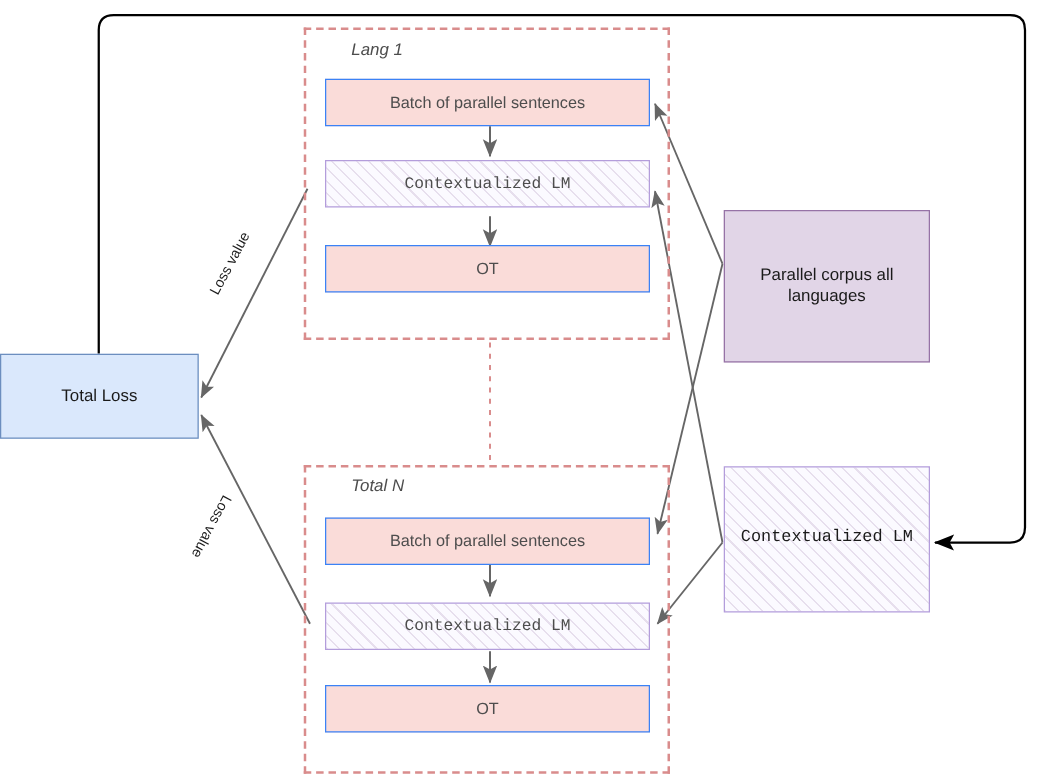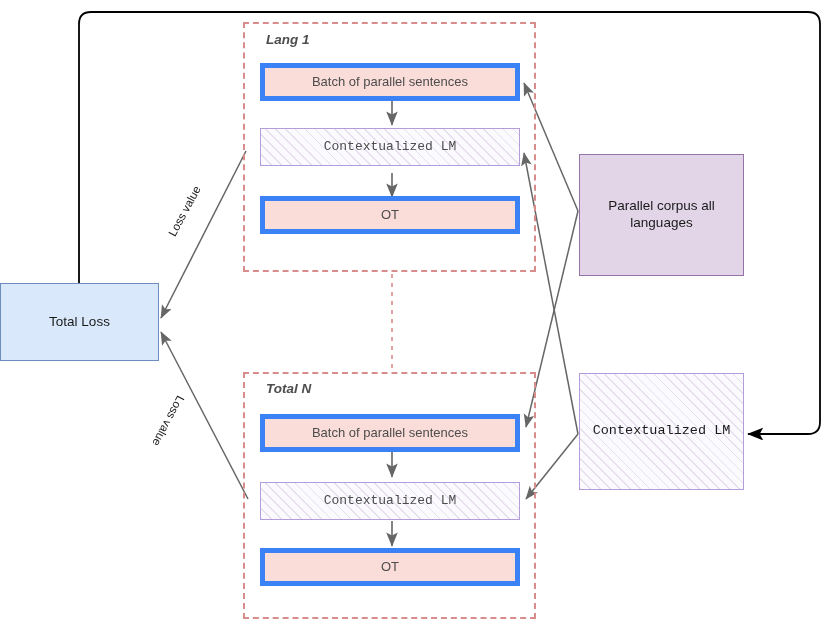--- a/index.html
+++ b/index.html
@@ -32,21 +32,21 @@
     display: flex;
     align-items: center;
     justify-content: center;
     text-align: center;
     font-size: 13px;
     color: #4d4d4d;
     line-height: 1.25;
   }
   .pink-box {
     background: #fadcd9;
-    border: 5px solid #3b82f6;
+    border: 1px solid #3b82f6;
   }
   .hatch-box {
     border: 1.5px solid #b39ddb;
     background-color: #fbfaff;
     background-image: repeating-linear-gradient(
       45deg,
       rgba(150,115,166,0.20) 0px,
       rgba(150,115,166,0.20) 1.2px,
       rgba(255,255,255,0) 1.2px,
       rgba(255,255,255,0) 7px
@@ -66,23 +66,24 @@
   .group-box {
     position: absolute;
     box-sizing: border-box;
     border: 2px dashed #d98c8c;
     background: transparent;
   }
   .group-label {
     position: absolute;
     font-size: 13.5px;
     font-style: italic;
-    font-weight: bold;
+    font-weight: normal;
     color: #4d4d4d;
     white-space: nowrap;
+    margin-left: 15px;
   }
   .edge-label {
     position: absolute;
     font-size: 11.5px;
     color: #1a1a1a;
     white-space: nowrap;
     transform-origin: center center;
   }
 </style>
 </head>
@@ -134,23 +135,23 @@
 
   <div class="group-box" style="left:243px; top:372px; width:293px; height:247px;"></div>
   <div class="group-label" style="left:266px; top:381px;">Total N</div>
 
   <div class="node pink-box" style="left:260px; top:414px; width:260px; height:38px;">Batch of parallel sentences</div>
 
   <div class="node hatch-box" style="left:260px; top:482px; width:260px; height:38px;">Contextualized LM</div>
 
   <div class="node pink-box" style="left:260px; top:548px; width:260px; height:38px;">OT</div>
 
-  <div class="node purple-box" style="left:579px; top:154px; width:165px; height:122px; font-size:13.5px;">Parallel corpus all languages</div>
+  <div class="node purple-box" style="left:579px; top:168px; width:165px; height:122px; font-size:13.5px;">Parallel corpus all languages</div>
 
   <div class="node hatch-box" style="left:579px; top:373px; width:165px; height:117px; color:#1a1a1a; font-size:13.5px;">Contextualized LM</div>
 
-  <div class="node blue-box" style="left:0px; top:283px; width:159px; height:78px; font-size:13.5px;">Total Loss</div>
+  <div class="node blue-box" style="left:0px; top:283px; width:159px; height:68px; font-size:13.5px;">Total Loss</div>
 
   <div class="edge-label" style="left:157px; top:205px; transform:rotate(-62deg);">Loss value</div>
 
   <div class="edge-label" style="left:141px; top:415px; transform:rotate(118deg);">Loss value</div>
 
 </div>
 
 </body></html>

